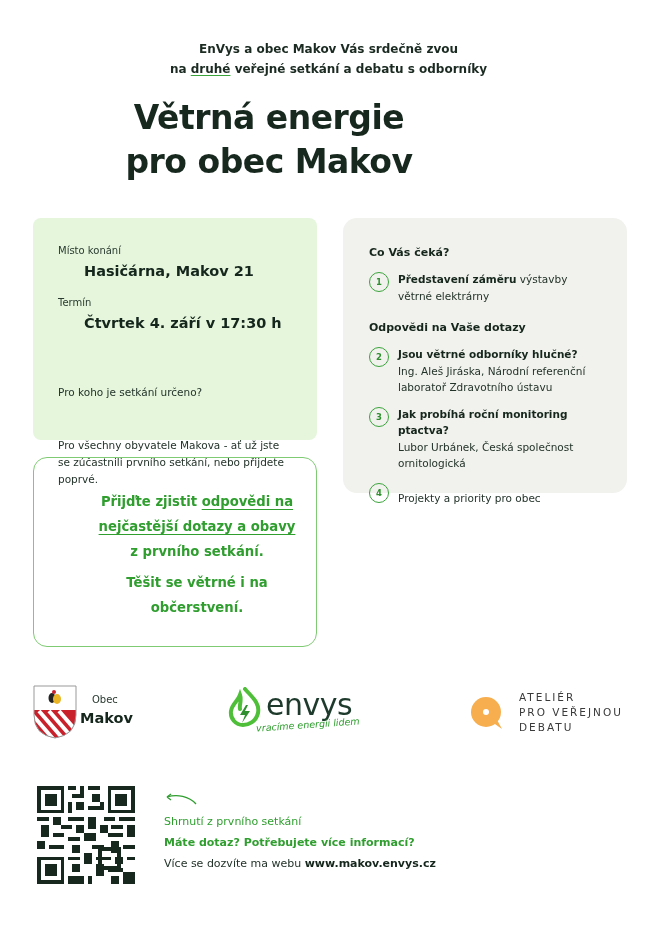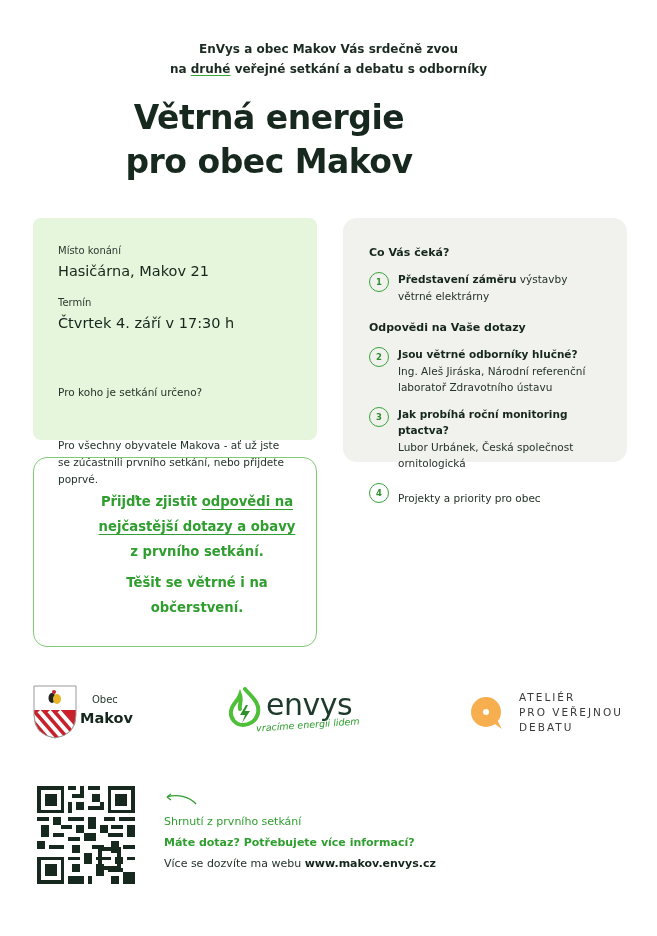--- a/index.html
+++ b/index.html
@@ -6,30 +6,30 @@
   html, body { width: 657px; height: 936px; background: #ffffff; overflow: hidden; }
   body { font-family: "DejaVu Sans", "Liberation Sans", sans-serif; color: #1b2b22; position: relative; }
 
   .intro { position: absolute; top: 39px; left: 0; width: 657px; text-align: center; font-size: 12px; font-weight: bold; line-height: 20px; color: #1b2b22; }
   .intro u { text-decoration: underline; text-decoration-color: #3aa33a; text-underline-offset: 2px; }
 
   .title { position: absolute; top: 96px; left: 0; width: 538px; text-align: center; font-size: 33px; font-weight: bold; line-height: 44px; color: #17281f; letter-spacing: -0.5px; }
 
   .card-info { position: absolute; left: 33px; top: 218px; width: 284px; height: 222px; background: #e5f6dc; border-radius: 8px; padding: 26px 24px 0 25px; }
   .label-sm { font-size: 10px; color: #2a3a30; line-height: 14px; }
-  .value-lg { font-size: 14.5px; font-weight: normal; color: #15261c; line-height: 22px; margin-top: 2px; }
+  .value-lg { font-size: 14.5px; font-weight: bold; color: #15261c; line-height: 22px; margin-top: 2px; margin-left: 26px; }
   .gap { height: 14px; }
   .card-info p { font-size: 10.5px; line-height: 17px; color: #23332a; margin-top: 36px; }
 
   .card-cta { position: absolute; left: 33px; top: 457px; width: 284px; height: 190px; border: 1.5px solid #7fcb73; border-radius: 14px; text-align: center; padding-top: 31px; padding-left: 44px; }
   .card-cta .line { font-size: 13.2px; font-weight: bold; color: #2f9e2f; line-height: 25px; }
   .card-cta .u { text-decoration: underline; text-decoration-color: #2f9e2f; text-underline-offset: 3px; }
   .card-cta .second { margin-top: 6px; }
 
-  .card-agenda { position: absolute; left: 343px; top: 218px; width: 284px; height: 244px; background: #f1f2ee; border-radius: 14px; padding: 27px 32px 0 26px; }
+  .card-agenda { position: absolute; left: 343px; top: 218px; width: 284px; height: 275px; background: #f1f2ee; border-radius: 14px; padding: 27px 32px 0 26px; }
   .agenda-h { font-size: 11px; font-weight: bold; color: #15261c; line-height: 16px; }
   .agenda-item { display: flex; margin-top: 10px; }
   .num { flex: 0 0 20px; width: 20px; height: 20px; border: 1.5px solid #3aa33a; border-radius: 50%; color: #2f8f2f; font-size: 8.5px; font-weight: bold; display: flex; align-items: center; justify-content: center; margin-right: 9px; margin-top: 1px; }
   .item-text { font-size: 10.5px; line-height: 16.5px; color: #23332a; }
   .item-text b { color: #15261c; }
   .agenda-h.second { margin-top: 16px; }
 
   .logos { position: absolute; top: 685px; left: 0; width: 657px; height: 60px; }
   .crest { position: absolute; left: 33px; top: 0; width: 44px; height: 54px; }
   .obec-lbl { position: absolute; left: 92px; top: 9px; font-size: 10px; color: #2a3a30; }

